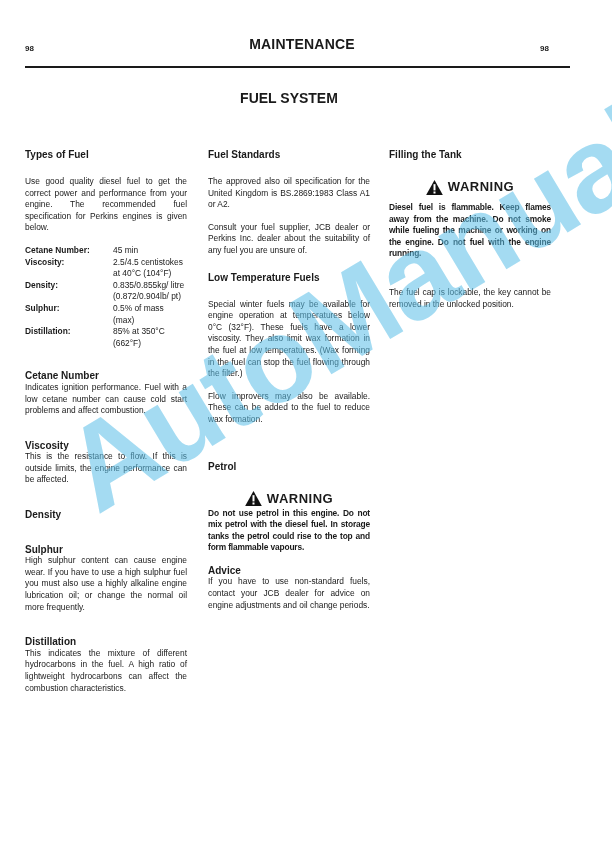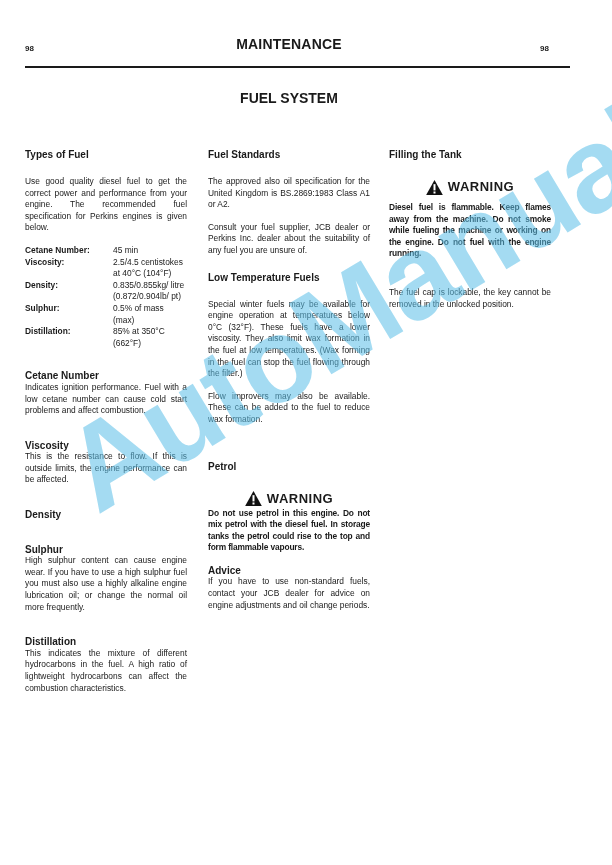--- a/index.html
+++ b/index.html
@@ -26,20 +26,21 @@
     .page-num.right { left: 540px; }
     .header-title {
       position: absolute;
       top: 36px;
       left: 0;
       width: 578px;
       text-align: center;
       font-size: 14px;
       font-weight: bold;
       letter-spacing: 0.2px;
+      padding-left: 13px;
     }
     .header-rule {
       position: absolute;
       top: 66px;
       left: 25px;
       width: 545px;
       height: 2px;
       background: #1a1a1a;
     }
     .section-title {

